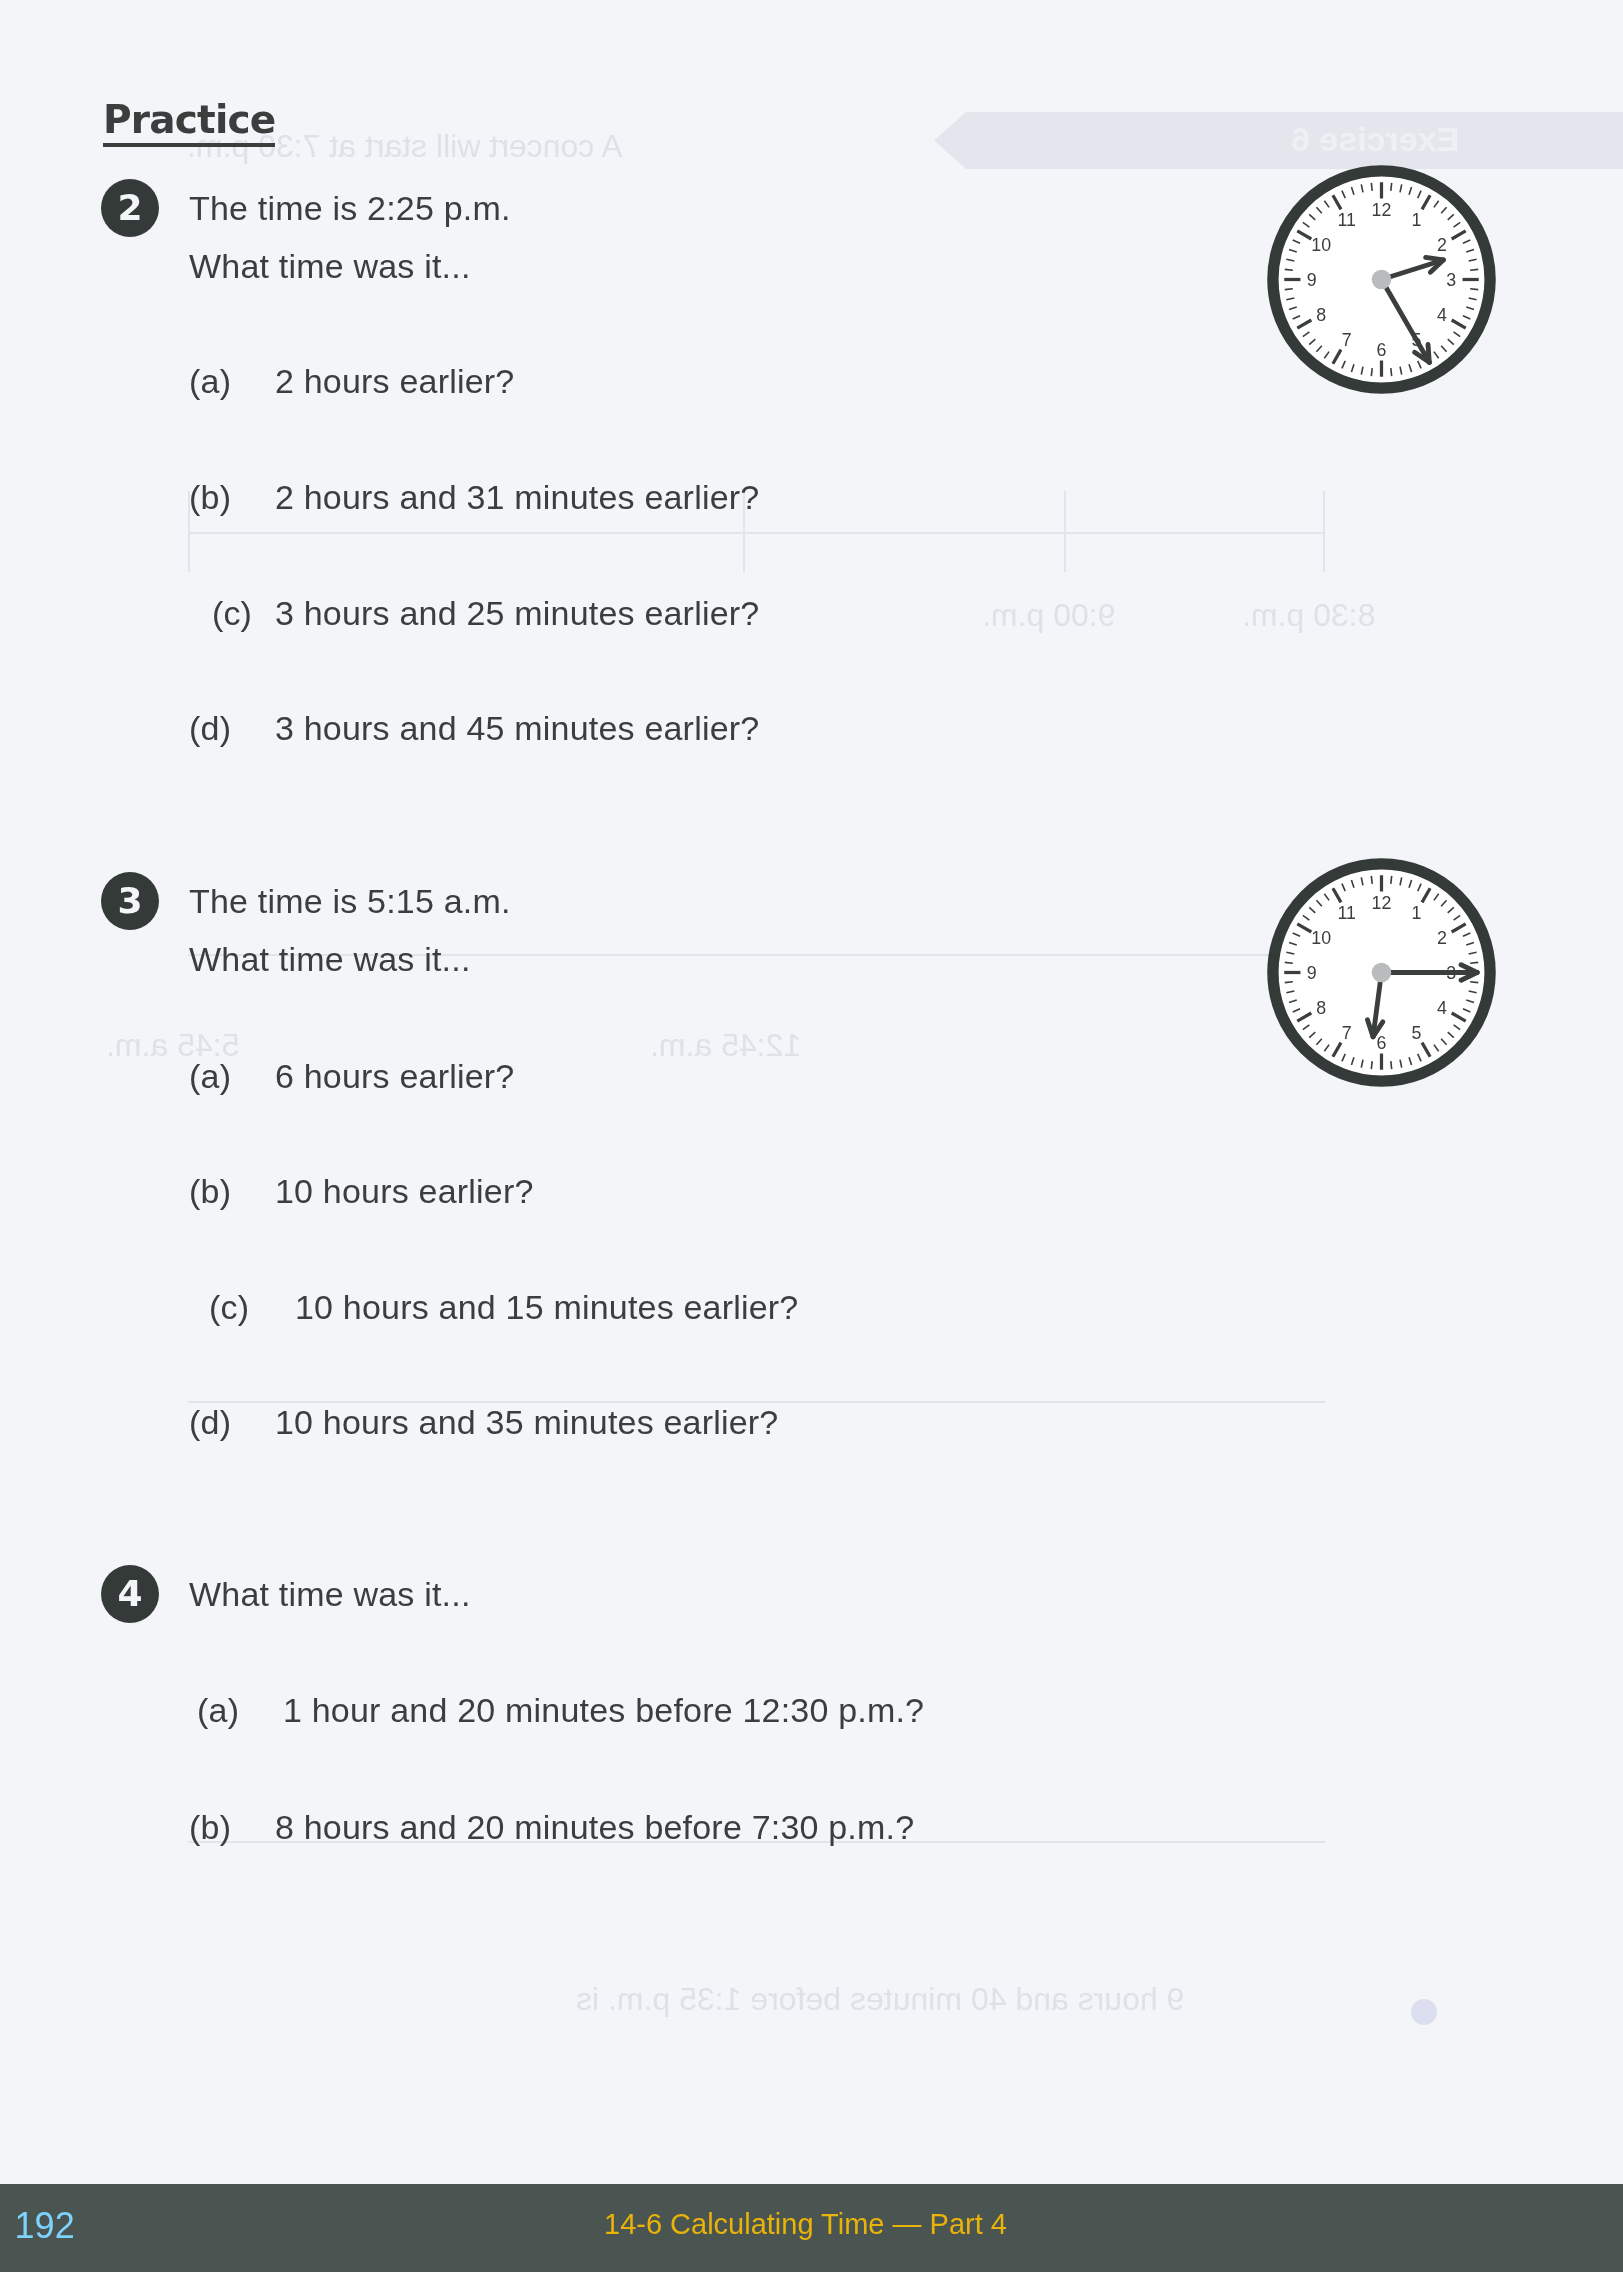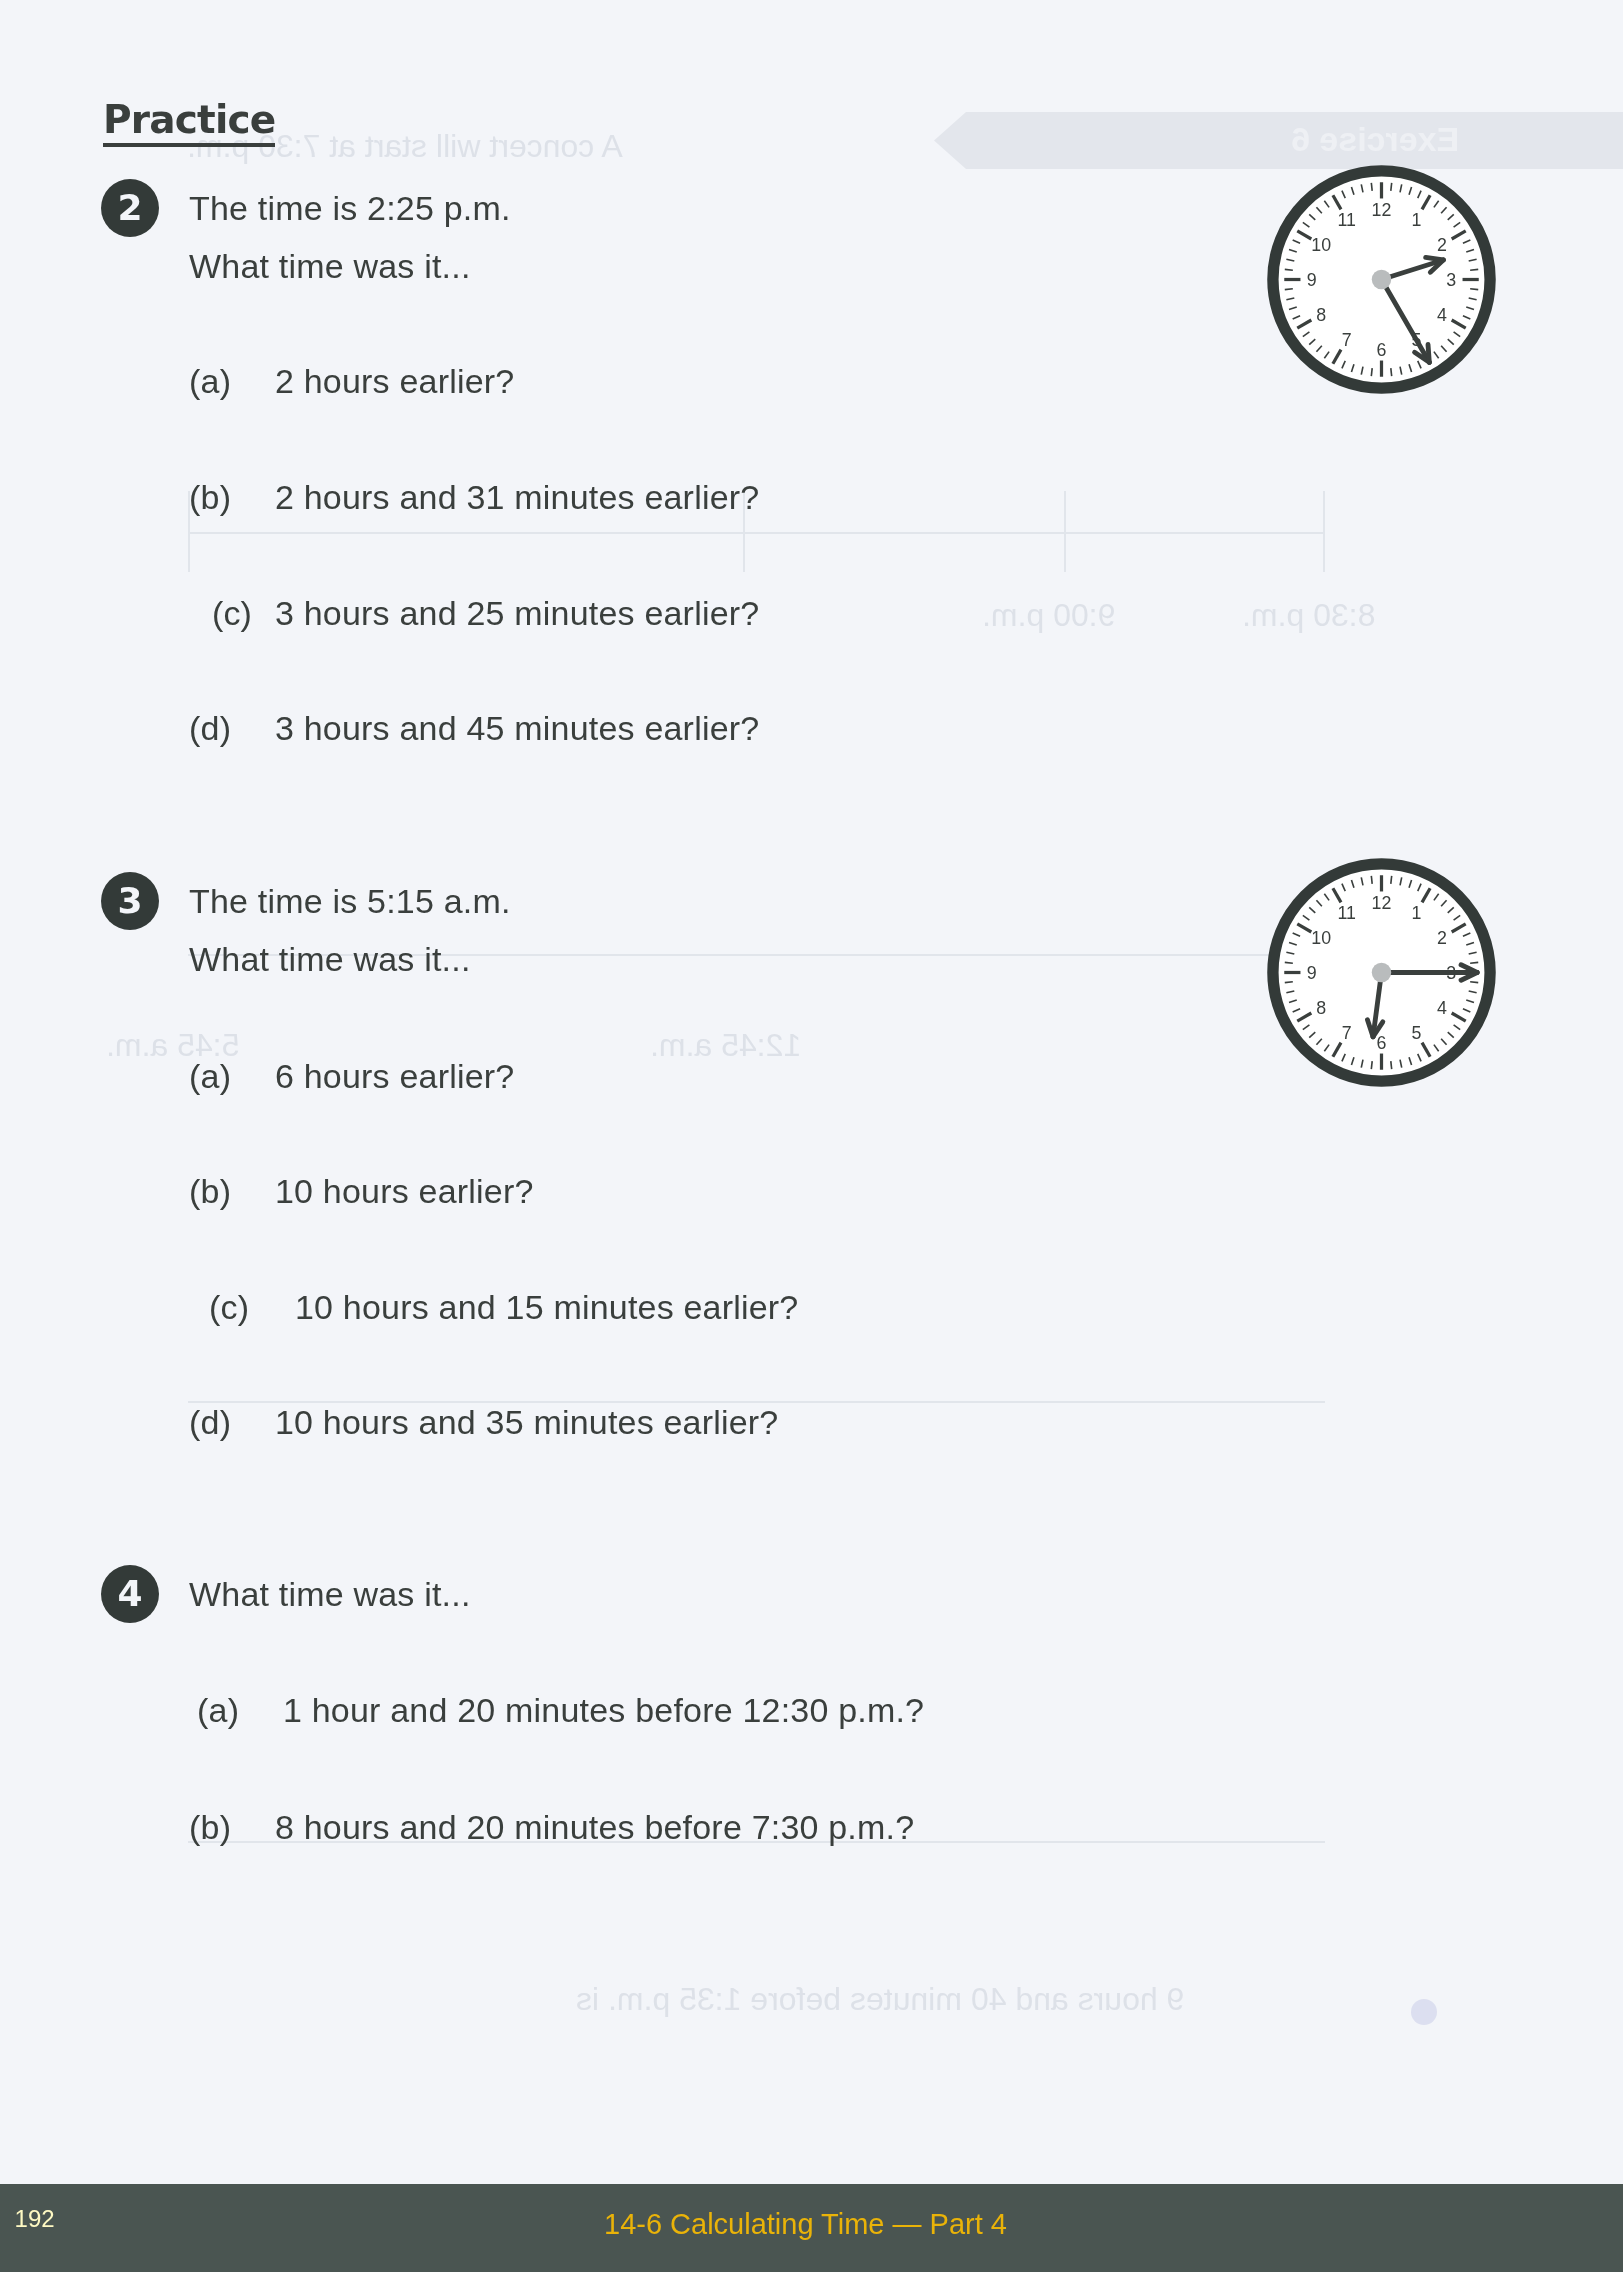--- a/index.html
+++ b/index.html
@@ -34,21 +34,21 @@
     position:absolute; font-size:34px; line-height:41px; white-space:nowrap;
     font-family:"Liberation Sans", sans-serif; letter-spacing:0.2px;
   }
   .sub-label { display:inline-block; width:86px; }
   .clock { position:absolute; width:235px; height:235px; }
   .footer {
     position:absolute; left:0; top:2184px; width:1624px; height:89px;
     background:#4a5551;
   }
   .footer .page-num {
-    position:absolute; left:14.6px; top:21px; color:#fef9c3; font-size:24px;
+    position:absolute; left:14.6px; top:21px; color:#7dd3fc; font-size:36px;
     font-family:"Liberation Sans", sans-serif;
   }
   .footer .chapter {
     position:absolute; left:604px; top:24px; color:#eab308; font-size:29px;
     font-family:"Liberation Sans", sans-serif;
   }
 </style>
 </head>
 <body>
 

